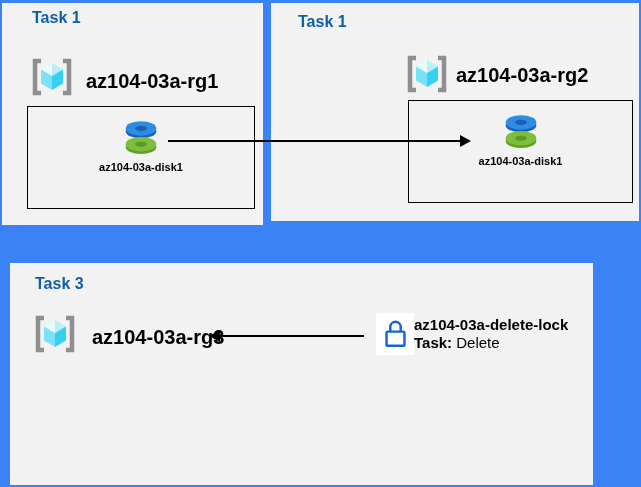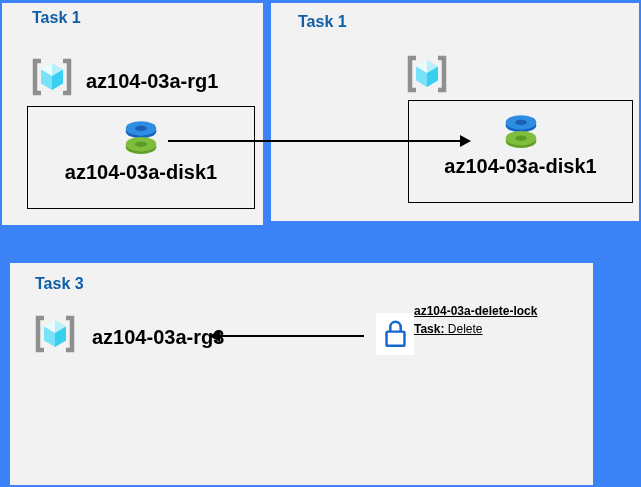--- a/index.html
+++ b/index.html
@@ -29,40 +29,40 @@
   }
   .resource-box{
     position:absolute;
     width:228px;height:103px;
     border:1.5px solid var(--box-border,#000);
     box-sizing:border-box;
     display:flex;flex-direction:column;align-items:center;
     padding-top:12px;gap:6px;
   }
   .disk-icon{width:40px;height:36px;flex:0 0 auto;}
-  .disk-label{font-size:20px;font-weight:700;color:#000;white-space:nowrap;}
+  .disk-label{font-size:11px;font-weight:700;color:#000;white-space:nowrap;}
 
   .move-label{
     position:absolute;left:280px;top:119px;
     font-size:16px;font-weight:700;color:#000;white-space:nowrap;
   }
   .hline{position:absolute;height:2px;background:var(--arrow,#000);}
   .move-line{left:168px;top:140px;width:292px;}
   .lock-line{left:220px;top:335px;width:144px;}
   .arrowhead{position:absolute;width:0;height:0;border-top:6px solid transparent;border-bottom:6px solid transparent;}
   .head-right{left:460px;top:135px;border-left:11px solid var(--arrow,#000);}
   .head-left{left:209px;top:330px;border-right:11px solid var(--arrow,#000);}
 
   .lock-bg{
     position:absolute;left:376px;top:313px;width:38px;height:42px;
     background:#ffffff;
     display:flex;align-items:center;justify-content:center;
   }
   .lock-svg{width:27px;height:34px;}
-  .lock-text{position:absolute;left:414px;top:302px;font-size:12px;line-height:18px;text-decoration:underline;}
+  .lock-text{position:absolute;left:414px;top:316px;font-size:15px;line-height:18px;}
   .lock-name{font-weight:700;white-space:nowrap;}
   .lock-type{white-space:nowrap;}
   .lock-type .tlabel{font-weight:700;}
 
   
   .bracket{stroke:var(--rg-bracket,#8f8f8f);stroke-width:4.5;fill:none;}
   .cube-tl{fill:var(--cube-top-l,#e8fbfe);}
   .cube-tr{fill:var(--cube-top-r,#b9eefb);}
   .cube-l{fill:var(--cube-left,#7ae2f8);}
   .cube-r{fill:var(--cube-right,#38d0f1);}
@@ -109,20 +109,21 @@
     <div class="task-title" style="left:27px;top:10px;">Task 1</div>
 
     <svg class="rg-icon" style="left:133px;top:51px;" viewBox="0 0 46 40">
       <path class="bracket" d="M12,4 H6 V36 H12"></path>
       <path class="bracket" d="M34,4 H40 V36 H34"></path>
       <polygon class="cube-tl" points="23,6 12,12.5 23,19"></polygon>
       <polygon class="cube-tr" points="23,6 34,12.5 23,19"></polygon>
       <polygon class="cube-l" points="12,12.5 23,19 23,33 12,26.5"></polygon>
       <polygon class="cube-r" points="34,12.5 23,19 23,33 34,26.5"></polygon>
     </svg>
+    <div class="rg-label" style="left:185px;top:61px;">az104-03a-rg2</div>
 
     <div class="resource-box" style="left:137px;top:97px;width:225px;">
       <svg class="disk-icon" viewBox="0 0 44 40">
         <ellipse class="d-blue-side" cx="22" cy="13.5" rx="17" ry="8"></ellipse>
         <ellipse class="d-blue-top" cx="22" cy="10.5" rx="17" ry="8"></ellipse>
         <ellipse class="d-blue-hole" cx="22" cy="10.5" rx="6.5" ry="3"></ellipse>
         <ellipse class="d-green-side" cx="22" cy="31" rx="17" ry="8"></ellipse>
         <ellipse class="d-green-top" cx="22" cy="28" rx="17" ry="8"></ellipse>
         <ellipse class="d-green-hole" cx="22" cy="28" rx="6.5" ry="3"></ellipse>
       </svg>

